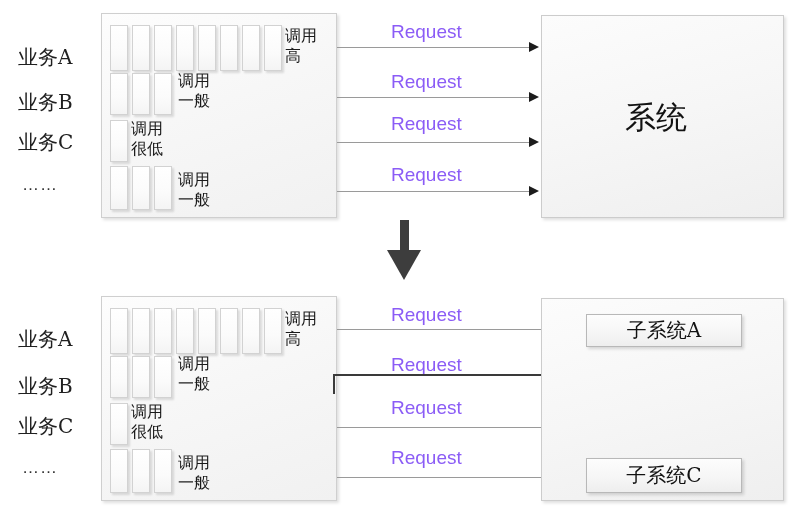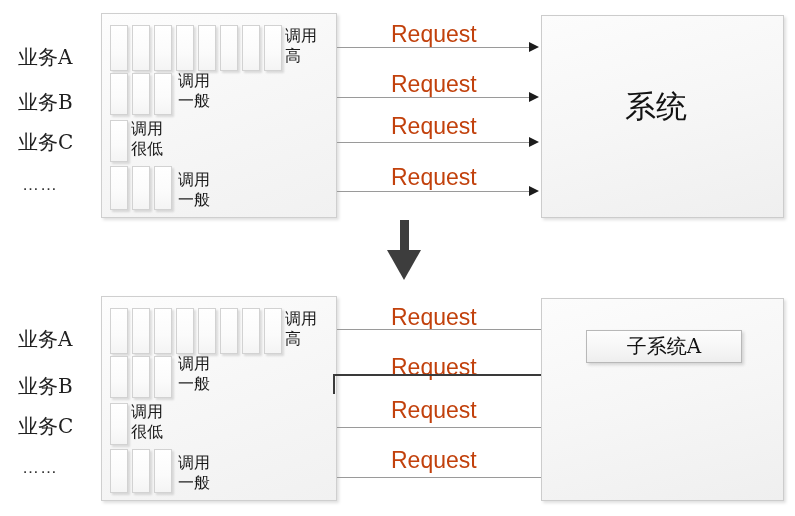--- a/index.html
+++ b/index.html
@@ -50,22 +50,22 @@
     line-height:20px;
     color:#1a1a1a;
     white-space:nowrap;
   }
   .call-label span{display:block;}
 
   
   .req-text{
     position:absolute;
     font-family:"Liberation Sans","DejaVu Sans",sans-serif;
-    font-size:23px;
-    color:#c2410c;
+    font-size:19px;
+    color:#8b5cf6;
     white-space:nowrap;
   }
   .req-line{
     position:absolute;
     height:1px;
     background:#9a9a9a;
   }
   .arrow-head{
     position:absolute;
     width:0;height:0;
@@ -103,21 +103,21 @@
     border-top:30px solid #3d3d3d;
   }
 
   
   .sub-box{
     position:absolute;
     background:linear-gradient(180deg,#fdfdfd 0%,#f6f6f6 55%,#eeeeee 100%);
     border:1px solid #b8b8b8;
     box-shadow:2px 2px 3px rgba(0,0,0,.15);
     box-sizing:border-box;
-    display:flex;align-items:center;justify-content:center;margin-top:16px;
+    display:flex;align-items:center;justify-content:center;
   }
   .sub-label{
     font-family:"DejaVu Serif","Liberation Serif",serif;
     font-size:20px;
     color:#121212;
     white-space:nowrap;
   }
 
   
   .thick-h{position:absolute;height:2px;background:#3a3a3a;}
@@ -187,21 +187,21 @@
 
   <div class="req-text" style="left:391px;top:113px;">Request</div>
   <div class="req-line" style="left:337px;top:142px;width:198px;"></div>
   <div class="arrow-head" style="left:529px;top:137px;"></div>
 
   <div class="req-text" style="left:391px;top:164px;">Request</div>
   <div class="req-line" style="left:337px;top:191px;width:198px;"></div>
   <div class="arrow-head" style="left:529px;top:186px;"></div>
 
   <div class="sys-box" style="left:541px;top:15px;width:243px;height:203px;"></div>
-  <div class="sys-title" style="left:625px;top:86px;">系统</div>
+  <div class="sys-title" style="left:625px;top:97px;">系统</div>
 
   <div class="down-shaft" style="left:400px;top:220px;width:9px;height:32px;"></div>
   <div class="down-head" style="left:387px;top:250px;"></div>
 
   <div class="biz-label" style="left:18px;top:326px;">业务A</div>
   <div class="biz-label" style="left:18px;top:373px;">业务B</div>
   <div class="biz-label" style="left:18px;top:413px;">业务C</div>
   <div class="dots" style="left:22px;top:458px;">……</div>
 
   <div class="biz-box" style="left:101px;top:296px;width:236px;height:205px;"></div>
@@ -258,14 +258,17 @@
   <div class="thick-h" style="left:333px;top:374px;width:220px;height:2px;"></div>
   <div class="thick-v" style="left:551px;top:374px;width:2px;height:104px;"></div>
   <div class="thick-h" style="left:551px;top:476px;width:22px;height:2px;"></div>
   <div class="thick-head" style="left:570px;top:471px;"></div>
 
   <div class="sys-box" style="left:541px;top:298px;width:243px;height:203px;"></div>
 
   <div class="sub-box" style="left:586px;top:314px;width:156px;height:33px;">
     <span class="sub-label">子系统A</span>
   </div>
+  <div class="sub-box" style="left:586px;top:458px;width:156px;height:35px;">
+    <span class="sub-label">子系统C</span>
+  </div>
 
 </div>
 
 </body></html>

